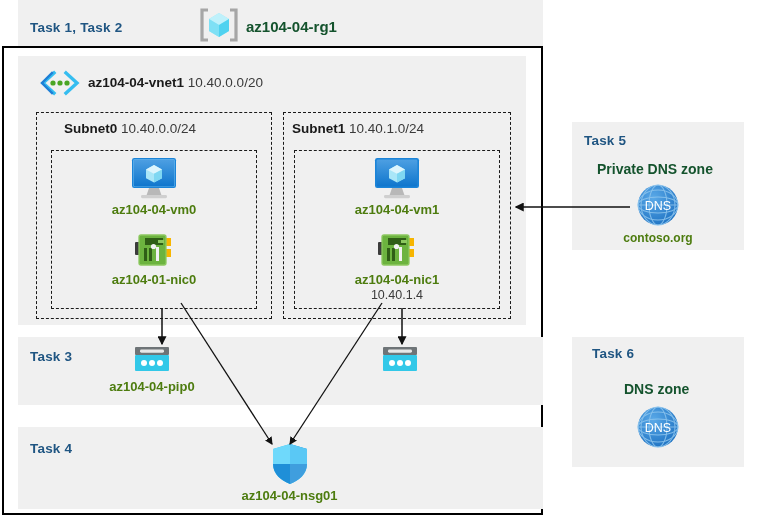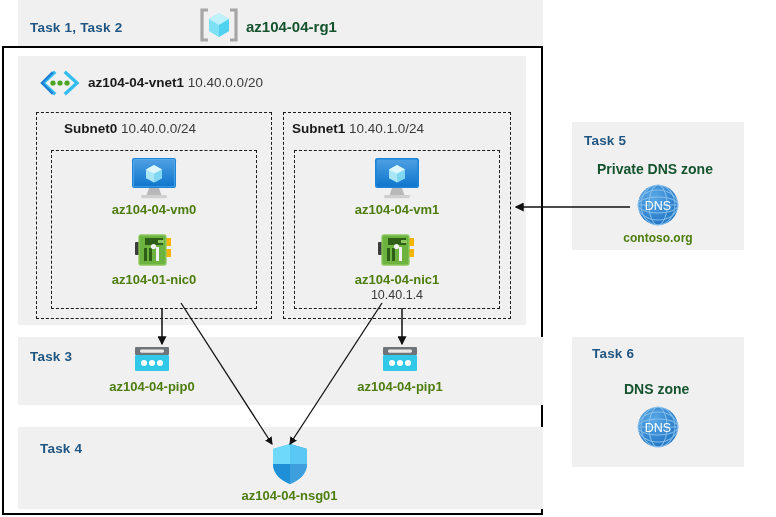--- a/index.html
+++ b/index.html
@@ -180,26 +180,25 @@
 
   <div class="node" style="left:340px;top:345px;width:120px;">
     <svg width="40" height="32" viewBox="0 0 40 32" class="icon">
       <rect x="3" y="2" width="34" height="8" rx="1" fill="#6e7477"></rect>
       <rect x="8" y="4.5" width="24" height="3.2" rx="1.4" fill="#e8e8e8"></rect>
       <rect x="3" y="10" width="34" height="16" rx="1" fill="#32c8e8"></rect>
       <circle cx="12" cy="18" r="3" fill="#ffffff"></circle>
       <circle cx="20" cy="18" r="3" fill="#ffffff"></circle>
       <circle cx="28" cy="18" r="3" fill="#ffffff"></circle>
     </svg>
-    <div class="cap">az104-04-pip1</div>
   </div>
 
   <div class="panel" style="left:18px;top:427px;width:525px;height:82px;"></div>
 
-  <div class="task-label" style="left:40px;top:441px;">Task 4</div>
+  <div class="task-label" style="left:30px;top:441px;">Task 4</div>
 
   <div class="node" style="left:222px;top:442px;width:135px;">
     <svg width="40" height="44" viewBox="0 0 40 44" class="icon">
       <path d="M20 2 L37 7 V22 C37 32 29 38.5 20 42 C11 38.5 3 32 3 22 V7 Z" fill="#2fc3f5"></path>
       <path d="M20 2 L37 7 V22 C37 32 29 38.5 20 42 V2 Z" fill="#3f9ede"></path>
       <path d="M20 22 L37 22 V7 L20 2 Z" fill="#5ac8f5"></path>
       <path d="M20 22 L3 22 V7 L20 2 Z" fill="#6fd9fb"></path>
       <path d="M20 22 L3 22 V22 C3 32 11 38.5 20 42 Z" fill="#1f8fd8"></path>
     </svg>
     <div class="cap">az104-04-nsg01</div>

